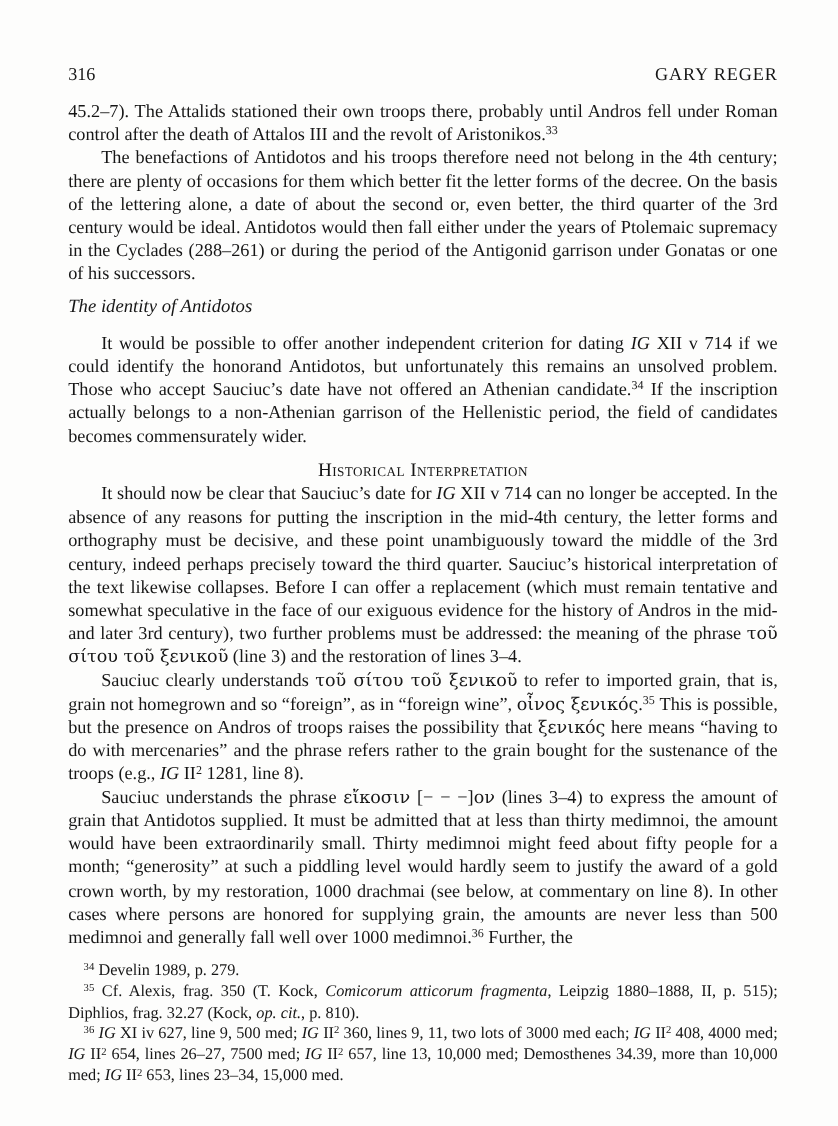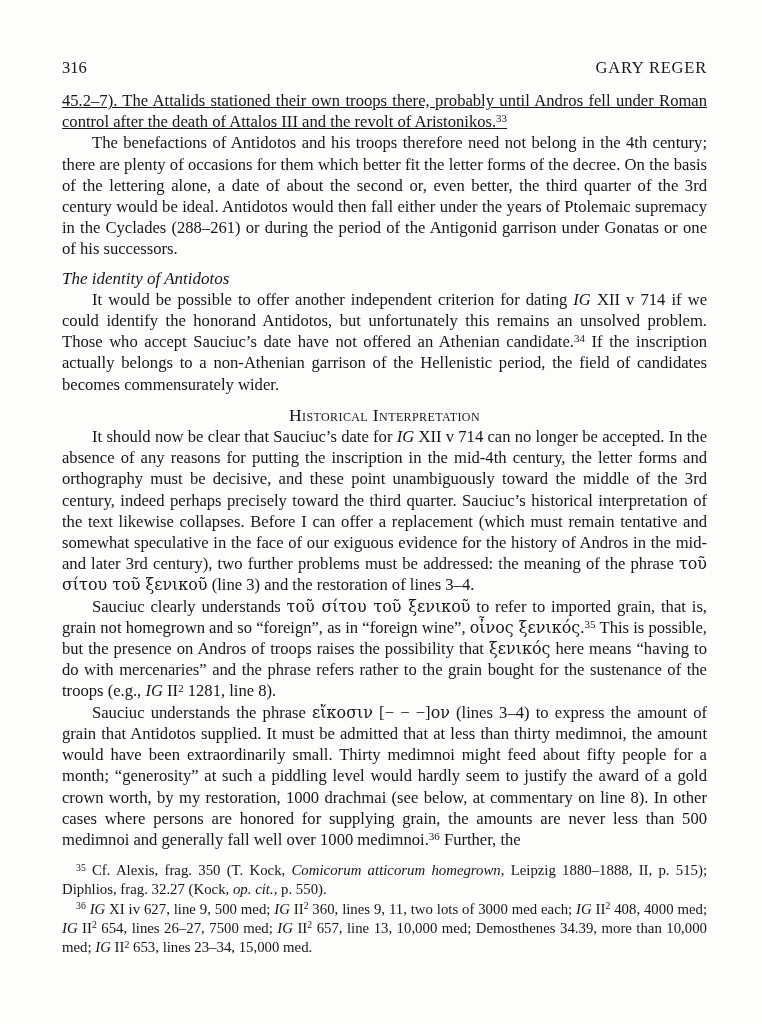--- a/index.html
+++ b/index.html
@@ -40,24 +40,23 @@
     font-size: 16.6px;
     line-height: 21.2px;
     text-align: justify;
   }
   .para {
     margin: 0;
     text-indent: 30px;
   }
   .para.first {
     text-indent: 0;
-    text-decoration: underline;
   }
   .subhead-italic {
-    margin: 8px 0 0 0;
+    margin: 8px 0 12px 0;
     font-style: italic;
     font-weight: normal;
     font-size: 17px;
     line-height: 21.2px;
     text-align: left;
     text-indent: 0;
   }
   .subhead-smallcaps {
     margin: 10px 0 0 0;
     font-weight: normal;
@@ -103,17 +102,18 @@
     <p class="para"><span>The benefactions of Antidotos and his troops therefore need not belong in the 4th century; there are plenty of occasions for them which better fit the letter forms of the decree. On the basis of the lettering alone, a date of about the second or, even better, the third quarter of the 3rd century would be ideal. Antidotos would then fall either under the years of Ptolemaic supremacy in the Cyclades (288–261) or during the period of the Antigonid garrison under Gonatas or one of his successors.</span></p>
     <h3 class="subhead-italic">The identity of Antidotos</h3>
     <p class="para"><span>It would be possible to offer another independent criterion for dating </span><span class="it">IG</span><span> XII v 714 if we could identify the honorand Antidotos, but unfortunately this remains an unsolved problem. Those who accept Sauciuc’s date have not offered an Athenian candidate.</span><sup>34</sup><span> If the inscription actually belongs to a non-Athenian garrison of the Hellenistic period, the field of candidates becomes commensurately wider.</span></p>
     <h2 class="subhead-smallcaps">Historical Interpretation</h2>
     <p class="para"><span>It should now be clear that Sauciuc’s date for </span><span class="it">IG</span><span> XII v 714 can no longer be accepted. In the absence of any reasons for putting the inscription in the mid-4th century, the letter forms and orthography must be decisive, and these point unambiguously toward the middle of the 3rd century, indeed perhaps precisely toward the third quarter. Sauciuc’s historical interpretation of the text likewise collapses. Before I can offer a replacement (which must remain tentative and somewhat speculative in the face of our exiguous evidence for the history of Andros in the mid- and later 3rd century), two further problems must be addressed: the meaning of the phrase </span><span class="gr">τοῦ σίτου τοῦ ξενικοῦ</span><span> (line 3) and the restoration of lines 3–4.</span></p>
     <p class="para"><span>Sauciuc clearly understands </span><span class="gr">τοῦ σίτου τοῦ ξενικοῦ</span><span> to refer to imported grain, that is, grain not homegrown and so “foreign”, as in “foreign wine”, </span><span class="gr">οἶνος ξενικός</span><span>.</span><sup>35</sup><span> This is possible, but the presence on Andros of troops raises the possibility that </span><span class="gr">ξενικός</span><span> here means “having to do with mercenaries” and the phrase refers rather to the grain bought for the sustenance of the troops (e.g., </span><span class="it">IG</span><span> II</span><sup>2</sup><span> 1281, line 8).</span></p>
     <p class="para"><span>Sauciuc understands the phrase </span><span class="gr">εἴκοσιν</span><span> [− − −]</span><span class="gr">ον</span><span> (lines 3–4) to express the amount of grain that Antidotos supplied. It must be admitted that at less than thirty medimnoi, the amount would have been extraordinarily small. Thirty medimnoi might feed about fifty people for a month; “generosity” at such a piddling level would hardly seem to justify the award of a gold crown worth, by my restoration, 1000 drachmai (see below, at commentary on line 8). In other cases where persons are honored for supplying grain, the amounts are never less than 500 medimnoi and generally fall well over 1000 medimnoi.</span><sup>36</sup><span> Further, the</span></p>
   </div>
 
   <div class="footnotes">
-    <p class="fn"><sup>35</sup><span> Cf. Alexis, frag. 350 (T. Kock, </span><span class="it">Comicorum atticorum homegrown</span><span>, Leipzig 1880–1888, II, p. 515); Diphlios, frag. 32.27 (Kock, </span><span class="it">op. cit.</span><span>, p. 550).</span></p>
+    <p class="fn"><sup>34</sup><span> Develin 1989, p. 279.</span></p>
+    <p class="fn"><sup>35</sup><span> Cf. Alexis, frag. 350 (T. Kock, </span><span class="it">Comicorum atticorum fragmenta</span><span>, Leipzig 1880–1888, II, p. 515); Diphlios, frag. 32.27 (Kock, </span><span class="it">op. cit.</span><span>, p. 810).</span></p>
     <p class="fn"><sup>36</sup><span> </span><span class="it">IG</span><span> XI iv 627, line 9, 500 med; </span><span class="it">IG</span><span> II</span><sup>2</sup><span> 360, lines 9, 11, two lots of 3000 med each; </span><span class="it">IG</span><span> II</span><sup>2</sup><span> 408, 4000 med; </span><span class="it">IG</span><span> II</span><sup>2</sup><span> 654, lines 26–27, 7500 med; </span><span class="it">IG</span><span> II</span><sup>2</sup><span> 657, line 13, 10,000 med; Demosthenes 34.39, more than 10,000 med; </span><span class="it">IG</span><span> II</span><sup>2</sup><span> 653, lines 23–34, 15,000 med.</span></p>
   </div>
 
 </div>
 
 </body></html>

